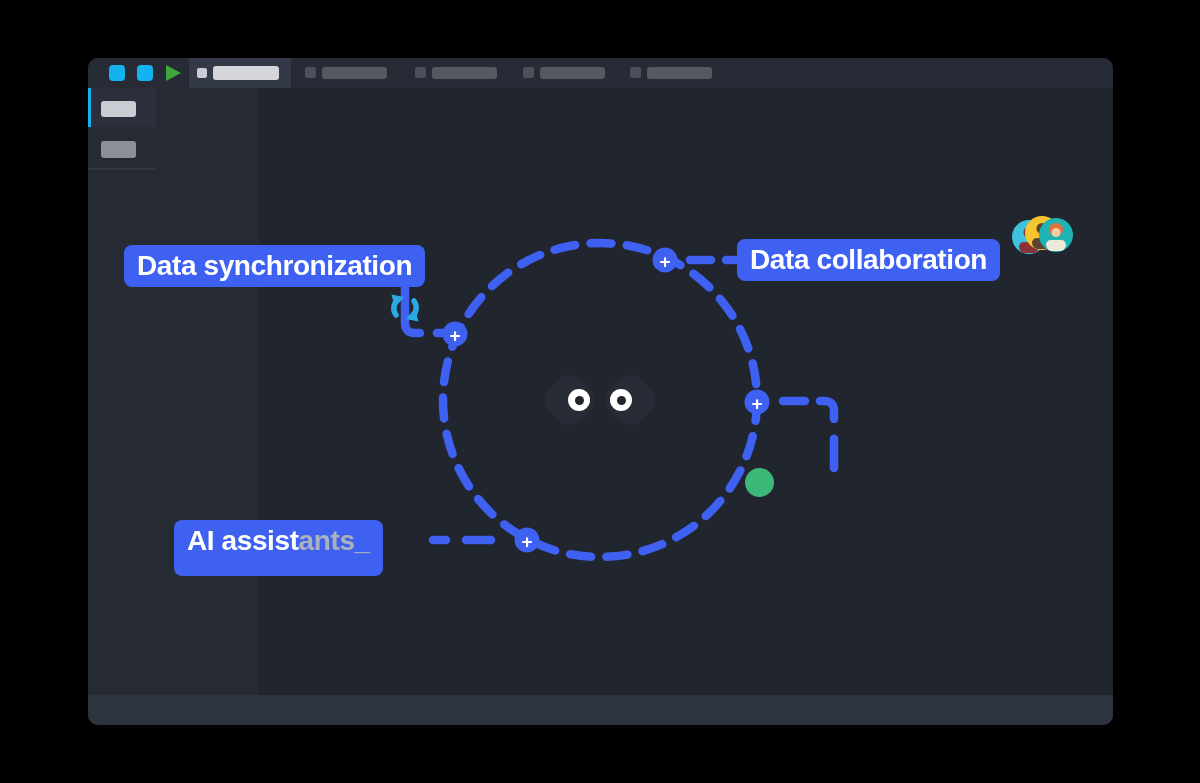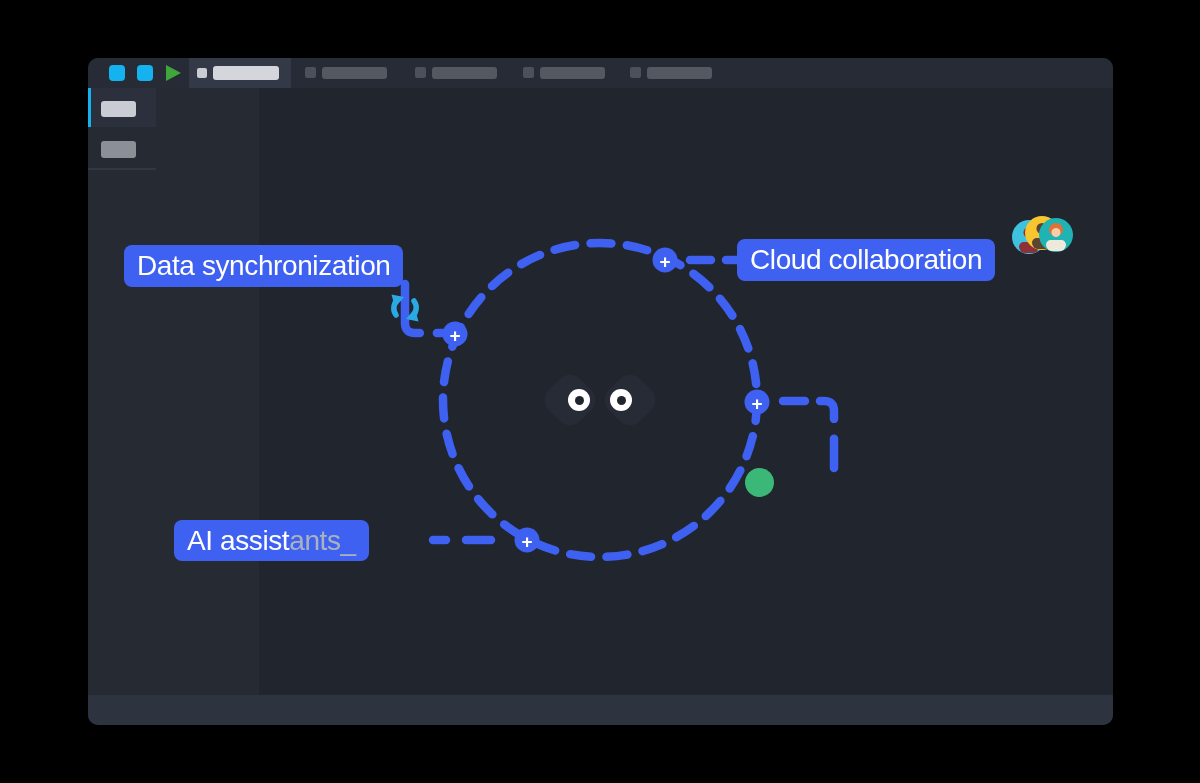--- a/index.html
+++ b/index.html
@@ -32,21 +32,21 @@
   .statusbar{position:absolute;left:0;bottom:0;width:100%;height:30px;background:#2E3340;}
   
   .diamond{position:absolute;width:44px;height:44px;background:#272B35;border-radius:14px;transform:rotate(45deg);}
   .eye{position:absolute;width:22px;height:22px;background:#fff;border-radius:50%;}
   .pupil{position:absolute;left:6.5px;top:6.5px;width:9px;height:9px;background:#21252E;border-radius:50%;}
   
   #overlay{position:absolute;left:0;top:0;width:1200px;height:783px;}
   
   .chip{
     position:absolute;height:42px;line-height:42px;padding:0 13px;background:#3E61F2;
-    border-radius:8px;color:#fff;font-weight:normal;font-size:28px;letter-spacing:-0.4px;white-space:nowrap;
+    border-radius:8px;color:#fff;font-weight:bold;font-size:28px;letter-spacing:-0.4px;white-space:nowrap;
   }
   .chip .pending{color:#ABB2BC;}
   
   .green-dot{position:absolute;left:745px;top:468px;width:29px;height:29px;border-radius:50%;background:#3BB878;}
   .avatars{position:absolute;left:1012px;top:216px;width:62px;height:40px;}
   .av{position:absolute;width:34px;height:34px;border-radius:50%;overflow:hidden;}
   .av .p-head{position:absolute;left:50%;top:7px;transform:translateX(-50%);width:11px;height:11px;border-radius:50%;}
   .av .p-body{position:absolute;left:50%;bottom:1px;transform:translateX(-50%);width:20px;height:11px;border-radius:6px 6px 8px 8px;}
   .av1{left:0;top:4px;background:#3EC2DF;z-index:1;}
   .av1 .p-head,.av1 .p-body{background:#8E3038;}
@@ -145,22 +145,22 @@
       <path d="M11 27 A11.5 11.5 0 0 1 13.5 11"></path>
       <path d="M29 13 A11.5 11.5 0 0 1 26.5 29"></path>
     </g>
     <path fill="#2BA9E2" d="M6.5 6.5 L19 9 L10 19.5 Z"></path>
     <path fill="#2BA9E2" d="M33.5 33.5 L21 31 L30 20.5 Z"></path>
   </svg>
 
   <div class="green-dot"></div>
 
   <div class="chip" style="left:124px;top:245px;">Data synchronization</div>
-  <div class="chip" style="left:737px;top:239px;">Cloud collaboration</div>
-  <div class="chip" style="left:174px;top:520px;height:41px;line-height:41px;">
+  <div class="chip" style="left:737px;top:239px;">Data collaboration</div>
+  <div class="chip" style="left:174px;top:520px;height:56px;line-height:41px;">
     <span>AI assist</span><span class="pending">ants_</span>
   </div>
 
   <div class="avatars">
     <div class="av av1">
       <span class="p-head"></span>
       <span class="p-body"></span>
     </div>
     <div class="av av2">
       <span class="p-head"></span>

